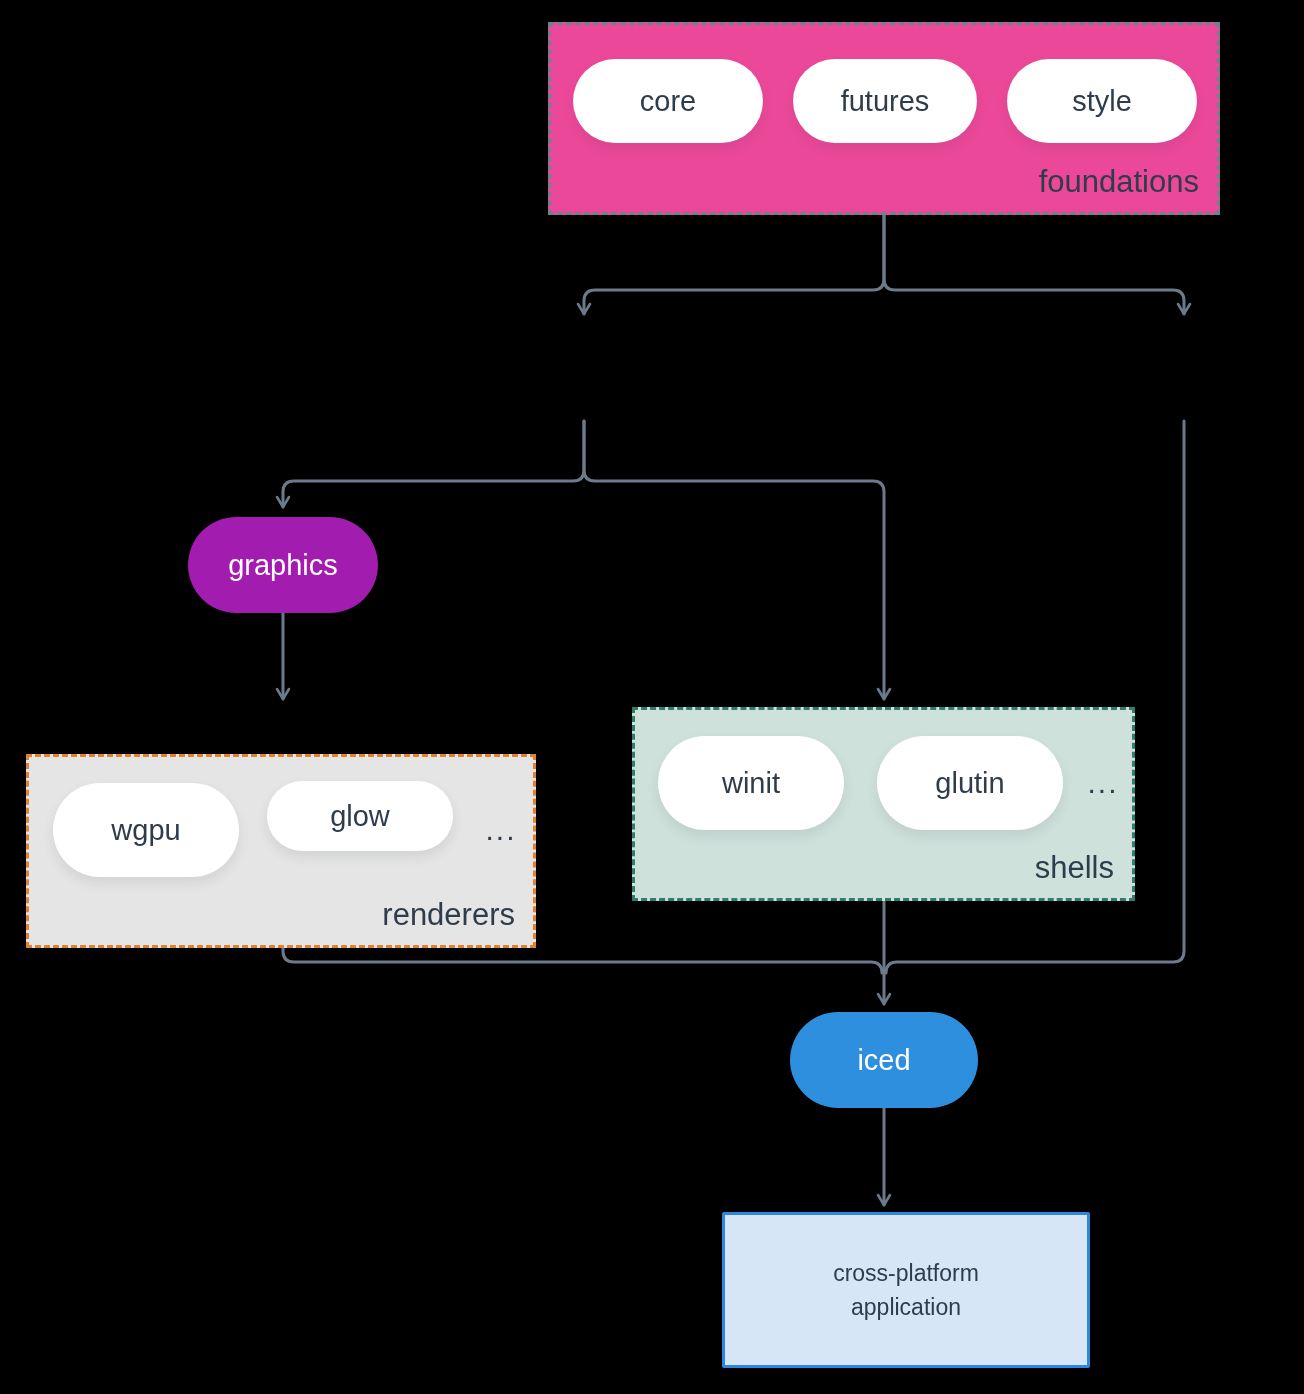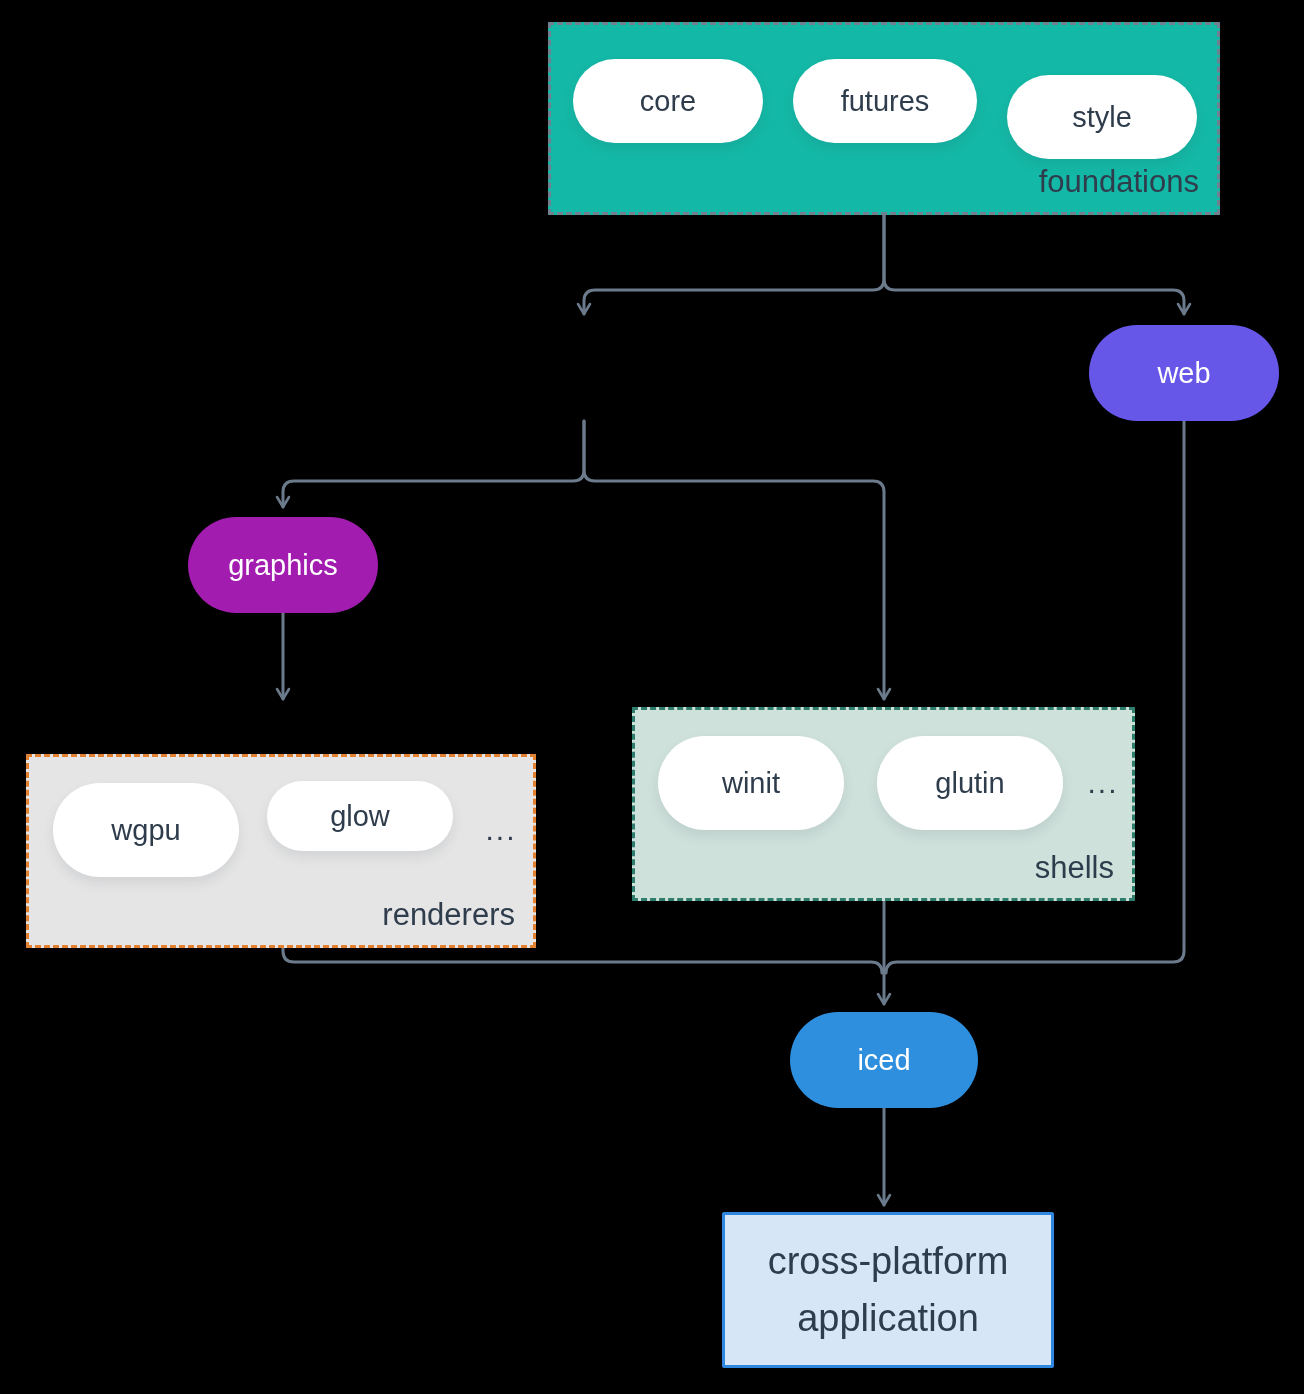--- a/index.html
+++ b/index.html
@@ -52,29 +52,29 @@
     display: flex;
     align-items: center;
     justify-content: center;
     font-size: 30px;
     letter-spacing: 2px;
     color: #2e3c4c;
   }
   .app-box {
     position: absolute;
     left: 722px; top: 1212px;
-    width: 332px; height: 156px;
+    width: 368px; height: 156px;
     box-sizing: border-box;
     border: 3px solid #2e86de;
     border-radius: 2px;
     display: flex;
     flex-direction: column;
     align-items: center;
     justify-content: center;
-    font-size: 38px;
+    font-size: 23px;
     line-height: 1.5;
     color: #2e3c4c;
   }
 </style>
 </head>
 <body>
 
 <div class="canvas" style="background: rgb(0, 0, 0);">
 
   <svg class="wires">
@@ -89,29 +89,28 @@
       <path d="M584,421 L584,470 Q584,481 573,481 L294,481 Q283,481 283,492 L283,507" marker-end="url(#arrow)"></path>
       <path d="M584,421 L584,470 Q584,481 595,481 L873,481 Q884,481 884,492 L884,699" marker-end="url(#arrow)"></path>
       <path d="M283,613 L283,699" marker-end="url(#arrow)"></path>
       <path d="M1184,421 L1184,951 Q1184,962 1173,962 L897,962 Q886,962 886,973"></path>
       <path d="M283,901 L283,951 Q283,962 294,962 L871,962 Q882,962 882,973"></path>
       <path d="M884,901 L884,1004" marker-end="url(#arrow)"></path>
       <path d="M884,1108 L884,1205" marker-end="url(#arrow)"></path>
     </g>
   </svg>
 
-  <div class="group" style="left: 548px; top: 22px; width: 672px; height: 193px; background: #14b8a6; border-color: rgb(111, 128, 144);">
+  <div class="group" style="left: 548px; top: 22px; width: 672px; height: 193px; background: #ec4899; border-color: rgb(111, 128, 144);">
     <div class="pill" style="left:22px; top:34px; width:190px; height:84px; border-radius:42px;">core</div>
     <div class="pill" style="left:242px; top:34px; width:184px; height:84px; border-radius:42px;">futures</div>
-    <div class="pill" style="left:456px; top:50px; width:190px; height:84px; border-radius:42px;">style</div>
+    <div class="pill" style="left:456px; top:34px; width:190px; height:84px; border-radius:42px;">style</div>
     <div class="group-label">foundations</div>
   </div>
 
 
-  <div class="pill node" style="left: 1089px; top: 325px; width: 190px; height: 96px; background: rgb(102, 87, 232); color: rgb(255, 255, 255);">web</div>
 
   <div class="pill node" style="left: 188px; top: 517px; width: 190px; height: 96px; background: #a21caf; color: rgb(255, 255, 255);">graphics</div>
 
   <div class="group" style="left: 26px; top: 707px; width: 510px; height: 194px; background: #e5e5e5; border-color: rgb(226, 129, 47); margin-top: 47px;">
     <div class="pill" style="left:24px; top:26px; width:186px; height:94px;">wgpu</div>
     <div class="pill" style="left:238px; top:24px; width:186px; height:70px;">glow</div>
     <div class="ellipsis" style="left:440px; top:26px; width:64px; height:94px;">...</div>
     <div class="group-label">renderers</div>
   </div>
 

